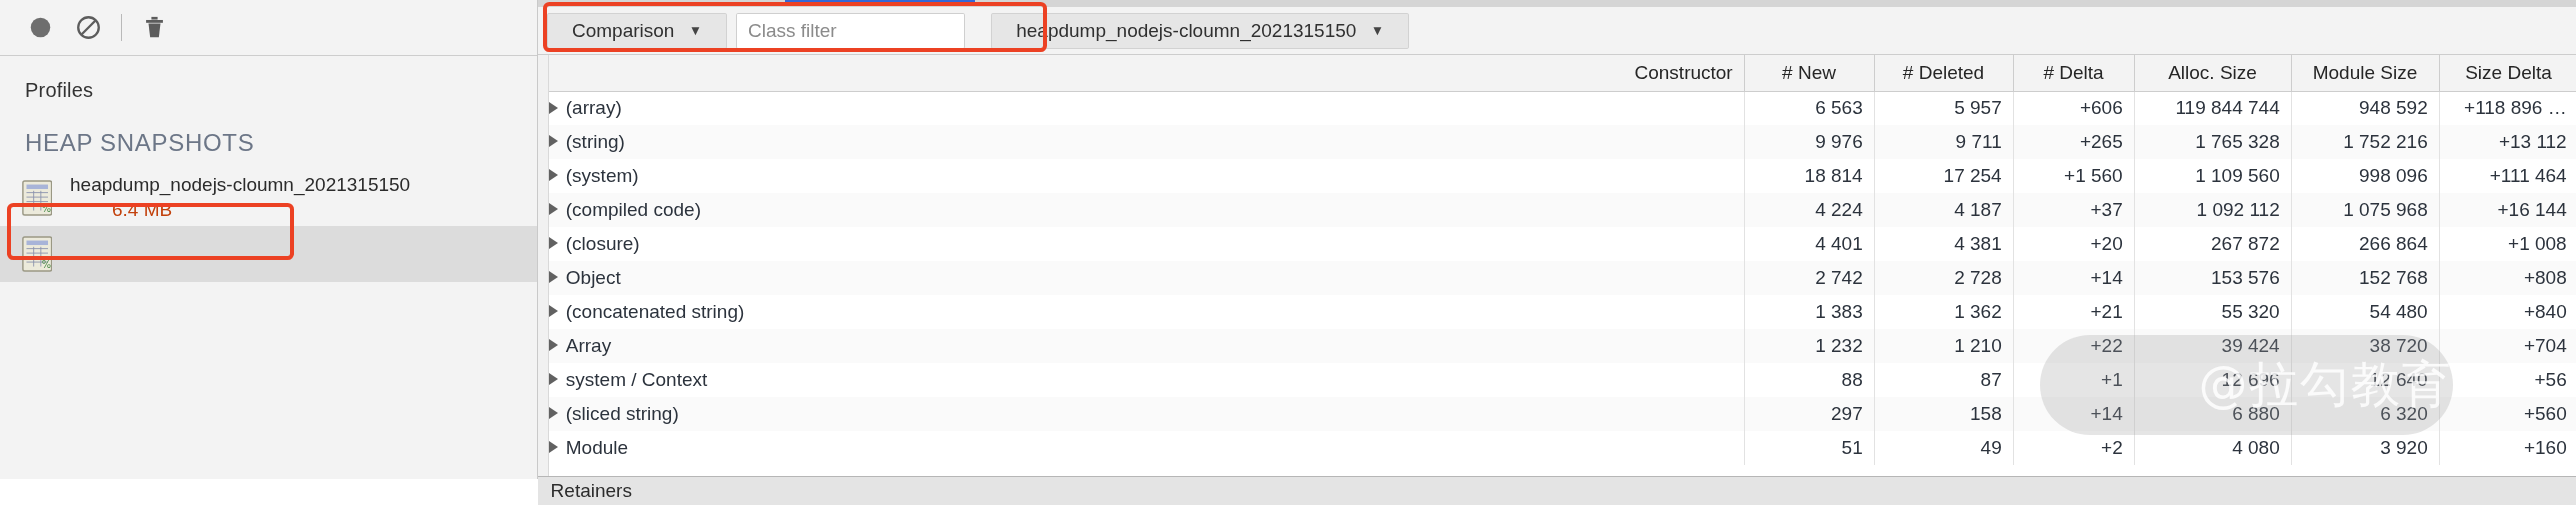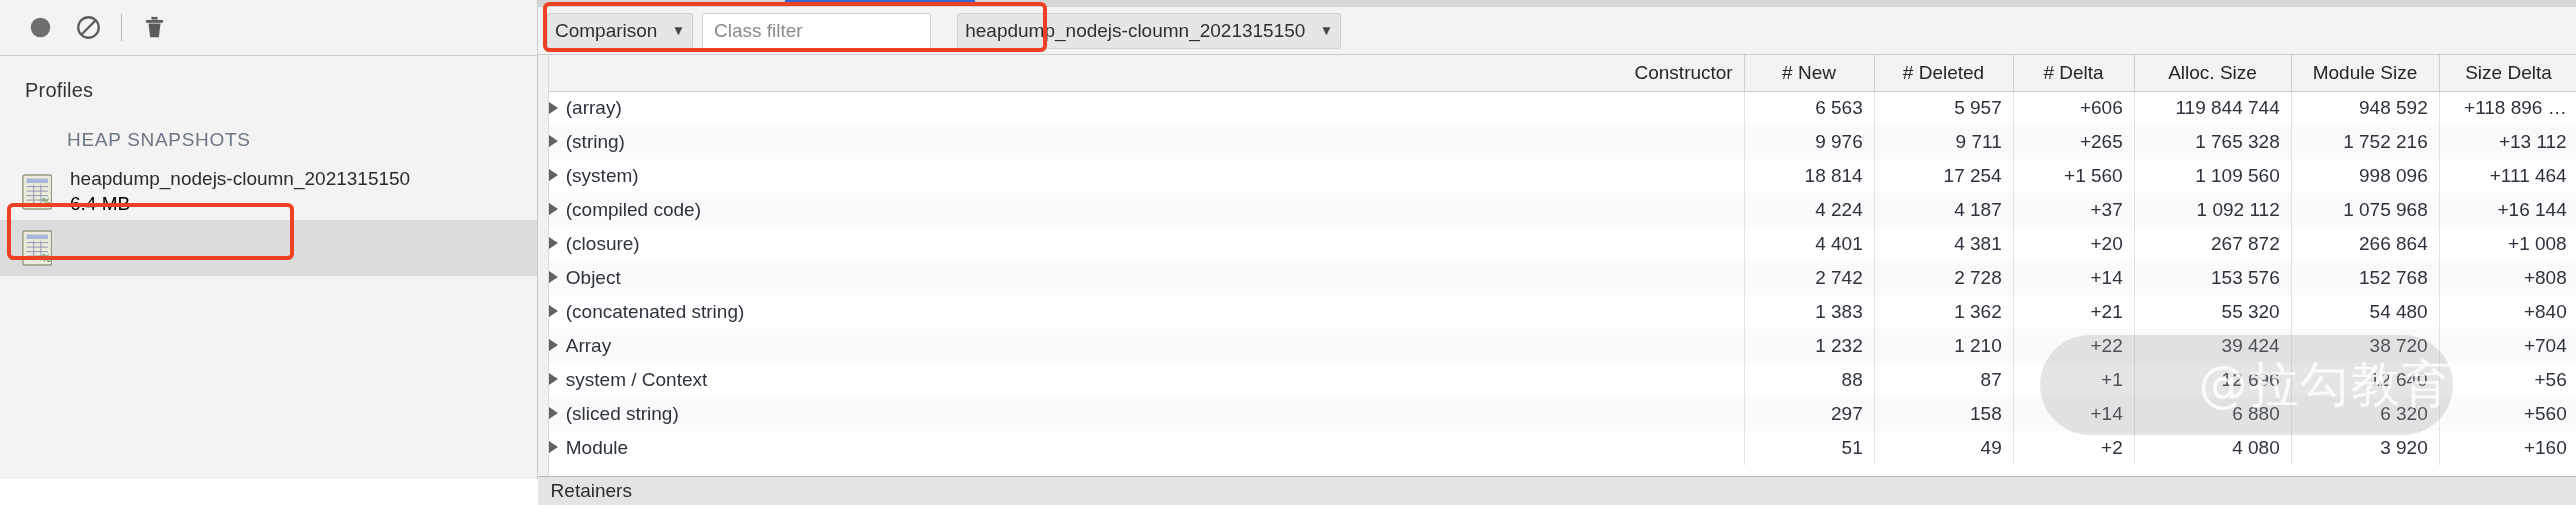--- a/index.html
+++ b/index.html
@@ -30,37 +30,36 @@
     width:48px; height:48px;
     display:flex; align-items:center; justify-content:center;
   }
   .tb-sep {
     width:0.9px; height:27px; background:#b9b9b9; margin:0 9px;
   }
   #profiles-title {
     font-size:20px; color:#333; padding:23px 0 0 25px; letter-spacing:0.2px;
   }
   #heap-section-title {
-    font-size:19px; color:#6c7687; letter-spacing:0.7px;
+    font-size:24px; color:#6c7687; letter-spacing:0.7px;
     padding:27px 0 0 25px;
-    margin-left:42px;
   }
   .snapshot-list { margin-top:12.6px; }
   .snapshot-item {
     height:56px; display:flex; align-items:center;
     padding-left:21.5px; position:relative;
   }
   .snapshot-item.selected { background:#dcdcdc; }
   .snap-icon {
     width:30.5px; height:36px; flex:0 0 30.5px; margin-right:18px;
     position:relative;
   }
   .snap-text { display:flex; flex-direction:column; justify-content:center; }
   .snap-name { font-size:19px; color:#2b2b2b; line-height:1.28; white-space:nowrap; }
-  .snap-size { font-size:19px; color:#000000; line-height:1.28; }
+  .snap-size { font-size:19px; color:#c2410c; line-height:1.28;margin-left:42px; }
 
   
   #snapshot-highlight {
     position:absolute;
     left:7.2px; top:203px; width:287px; height:57px;
     border:4.5px solid #ec4123; border-radius:6.3px;
     pointer-events:none; z-index:5;
   }
 
   
@@ -77,21 +76,21 @@
   }
   #filter-bar {
     height:48px; background:#f3f3f3;
     border-bottom:0.9px solid #cdcdcd;
     display:flex; align-items:center; padding-left:9px;
     flex:0 0 48px;
   }
   .select-btn {
     height:36px; background:#e6e6e6; border:0.9px solid #d2d2d2;
     border-radius:1.8px; display:flex; align-items:center;
-    padding:0 7px; font-size:19px; color:#303030;
+    padding:0 24px; font-size:19px; color:#303030;
     margin-right:9px; white-space:nowrap;
   }
   .select-btn .caret { margin-left:14.4px; font-size:13.5px; color:#444; }
   #class-filter {
     height:36px; width:229px; background:#fff;
     border:0.9px solid #cfcfcf; border-radius:1.8px;
     font-size:19px; color:#8b8b8b; padding:0 10.8px;
     font-family:"Liberation Sans", sans-serif;
     margin-right:26px;
   }

